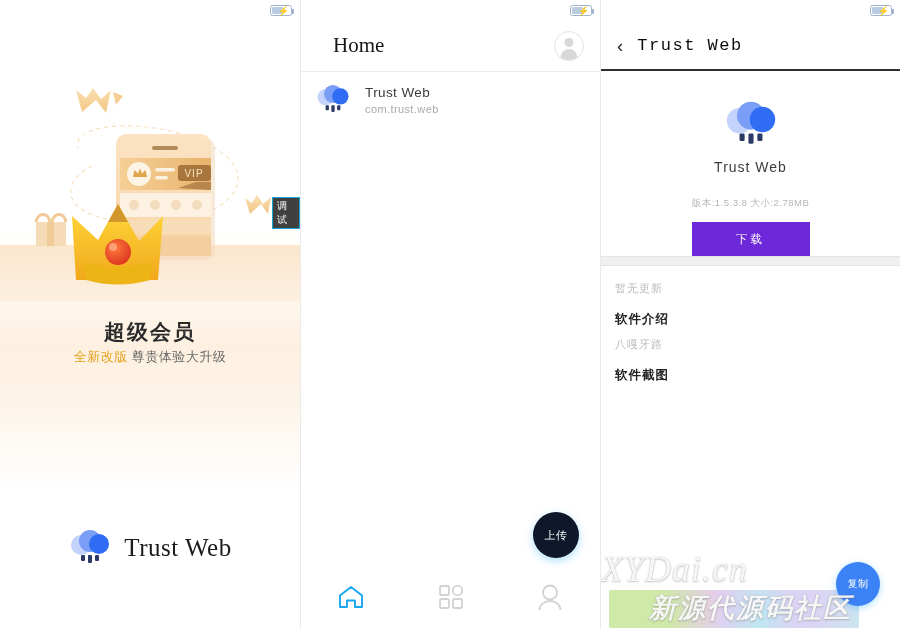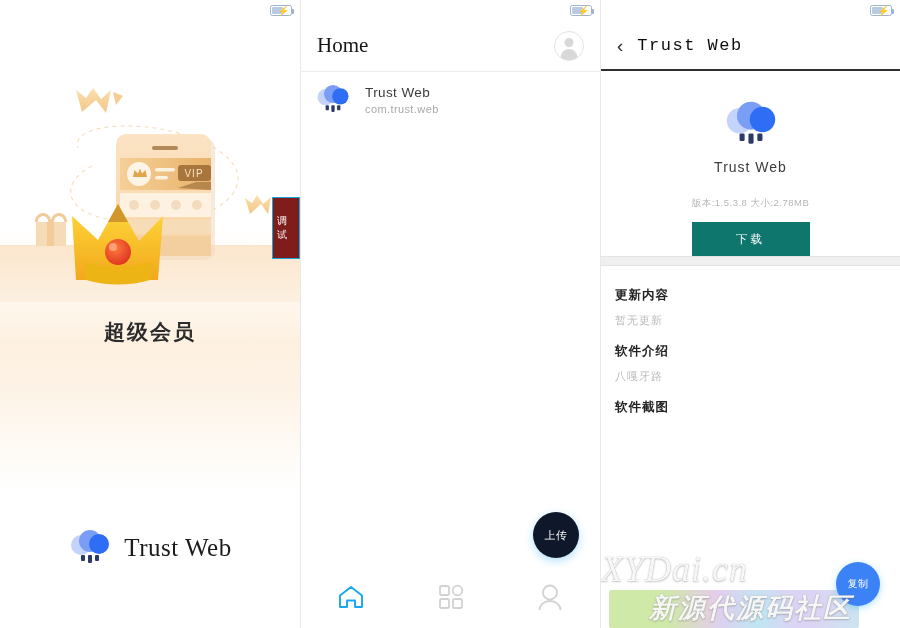--- a/index.html
+++ b/index.html
@@ -47,23 +47,23 @@
   
   .splash-bg {
     position: absolute; inset: 0;
     background:
       linear-gradient(180deg,#ffffff 0%,#ffffff 36%,#fffaf2 45%,#fdf0e0 55%,#fdf3e6 62%,#ffffff 78%,#ffffff 100%);
   }
   .illus { position: absolute; left: 0; top: 62px; width: 300px; height: 240px; }
   .illus svg { display: block; }
   .debug-badge {
     position: absolute; left: 272px; top: 197px;
-    background: #7f1d1d; color: #ffffff;
+    background: #404040; color: #ffffff;
     font-size: 10px; line-height: 14px;
-    padding: 16px 4px; letter-spacing: 1px;
+    padding: 1px 4px; letter-spacing: 1px;
     border: 1px solid #17a7d6;
   }
   .splash-title {
     position: absolute; top: 318px; left: 0; right: 0;
     text-align: center; font-size: 21px; color: #2b2b2b;
     letter-spacing: 2px; font-weight: 600;
   }
   .splash-sub {
     position: absolute; top: 348px; left: 0; right: 0;
     text-align: center; font-size: 13px; color: #6a6a6a; letter-spacing: .5px;
@@ -77,21 +77,21 @@
     font-family: "Liberation Serif", serif;
     font-size: 25px; color: #1b1b1b; letter-spacing: .5px;
   }
   .copyright {
     position: absolute; top: 580px; left: 0; right: 0;
     text-align: center; font-size: 8px; color: #c9c9c9; letter-spacing: .4px;
   }
 
   
   .mid-header {
-    position: absolute; top: 20px; left: 0; right: 0; height: 51px;
+    position: absolute; top: 20px; left: 16px; right: 0; height: 51px;
     display: flex; align-items: center; justify-content: space-between;
     padding: 0 16px;
   }
   .mid-title {
     font-family: "Liberation Serif", serif;
     font-size: 21px; color: #161616;
   }
   .avatar {
     width: 30px; height: 30px; border-radius: 50%;
     border: 1px solid #e3e3e3; background: #fff;
@@ -148,21 +148,21 @@
   }
   .r-hero {
     position: absolute; top: 71px; left: 0; right: 0; height: 185px;
     background: #fff; display: flex; flex-direction: column;
     align-items: center; padding-top: 28px;
   }
   .r-appname { margin-top: 10px; font-size: 14px; color: #3c3c3c; letter-spacing: 1px; }
   .r-meta { margin-top: 22px; font-size: 9.5px; color: #b6b6b6; letter-spacing: .5px; }
   .dl-btn {
     margin-top: 12px; width: 118px; height: 40px; border: 0;
-    background: #0f766e; color: #fff; font-size: 11.5px; letter-spacing: 3px;
+    background: #6d28d9; color: #fff; font-size: 11.5px; letter-spacing: 3px;
     display: flex; align-items: center; justify-content: center;
     font-family: "Liberation Sans", sans-serif;
   }
   .r-gap {
     position: absolute; top: 256px; left: 0; right: 0; height: 10px;
     background: #f0f0f0; border-top: 1px solid #e4e4e4; border-bottom: 1px solid #e4e4e4;
   }
   .r-sections { position: absolute; top: 272px; left: 0; right: 0; padding: 0 14px; }
   .sec-h {
     font-size: 12.5px; color: #232323; font-weight: 700; letter-spacing: 1px;
@@ -290,20 +290,24 @@
         <path d="M84 200 q34 10 68 0 l-2 18 q-32 9 -64 0 z" fill="#edb416"></path>
         <path d="M118 142 l10 18 l-20 0 z" fill="#c98c2a" opacity=".85"></path>
         <circle cx="118" cy="190" r="13" fill="url(#gGem)"></circle>
         <circle cx="113" cy="185" r="4" fill="#ffb08a" opacity=".75"></circle>
       </svg>
     </div>
 
     <div class="debug-badge">调试</div>
 
     <div class="splash-title">超级会员</div>
+    <div class="splash-sub">
+      <span class="hl">全新改版</span>
+      <span>尊贵体验大升级</span>
+    </div>
 
     <div class="brand-wrap">
       <span>
         <svg width="44" height="36" viewBox="0 0 44 36">
           <circle cx="13" cy="17" r="10" fill="#c3d3fb"></circle>
           <circle cx="22" cy="13" r="11" fill="#7a9df5"></circle>
           <circle cx="31" cy="16" r="10" fill="#2f6df4"></circle>
           <rect x="13" y="27" width="4" height="6" rx="1" fill="#2c3a66"></rect>
           <rect x="20" y="27" width="4" height="8" rx="1" fill="#2c3a66"></rect>
           <rect x="27" y="27" width="4" height="6" rx="1" fill="#2c3a66"></rect>
@@ -401,21 +405,20 @@
         </svg>
       </span>
       <div class="r-appname">Trust Web</div>
       <div class="r-meta">版本:1.5.3.8 大小:2.78MB</div>
       <button class="dl-btn">下载</button>
     </div>
 
     <div class="r-gap"></div>
 
     <div class="r-sections">
-      <div class="sec-h">更新内容</div>
       <div class="sec-b">暂无更新</div>
       <div class="sec-h">软件介绍</div>
       <div class="sec-b">八嘎牙路</div>
       <div class="sec-h">软件截图</div>
     </div>
 
     <div class="shot-strip"></div>
 
     <div class="wm-main">XYDai.cn</div>
     <div class="wm-sub">新源代源码社区</div>

